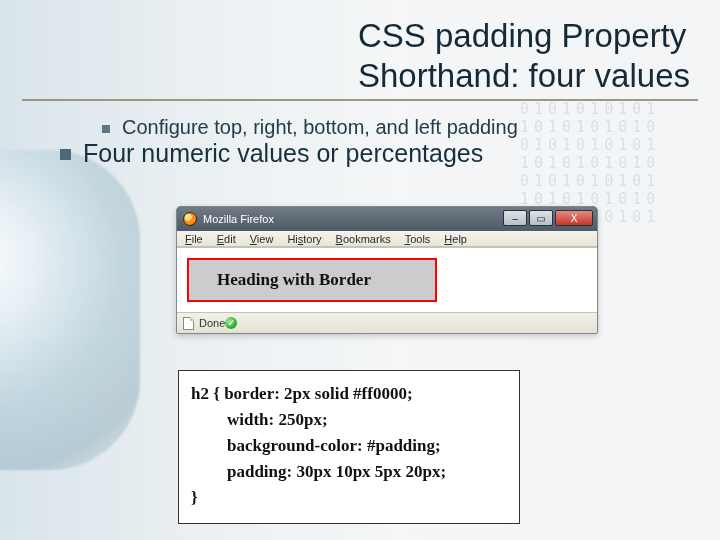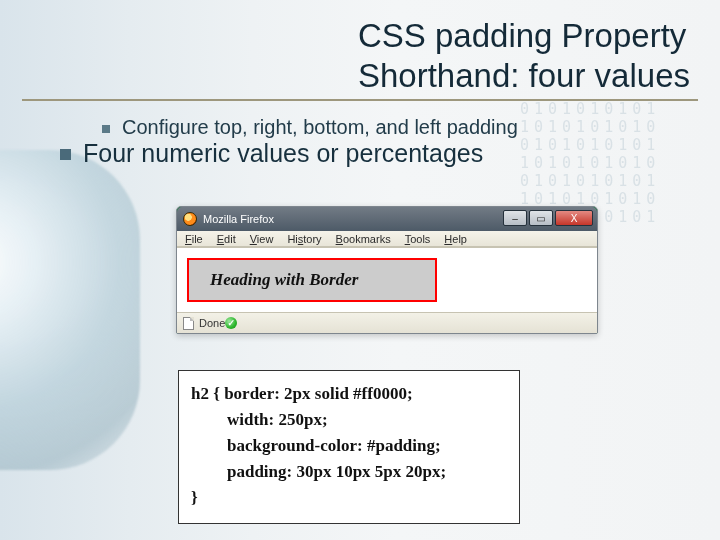--- a/index.html
+++ b/index.html
@@ -114,26 +114,25 @@
   .ff-menu span u { text-decoration: underline; }
   .ff-body {
     background: #fff; padding: 10px;
     border-top: 1px solid #c7c3b2;
     border-bottom: 1px solid #c7c3b2;
   }
   .heading-box {
     border: 2px solid #ff0000;
     background: #cccccc;
     width: 250px;
-    padding: 10px 6px 10px 21px;
+    padding: 10px 6px 10px 28px;
     font-family: "Times New Roman", serif;
     font-weight: bold;
     font-size: 17px;
     color: #111;
-    font-style: italic;
   }
   .ff-status {
     height: 20px; background: linear-gradient(#f3f1e7,#e5e2d5);
     display:flex; align-items:center; justify-content:flex-start;
     padding: 0 6px; font-size: 11px; color: #333;
   }
   .ff-status-left { display:flex; align-items:center; gap:5px; }
   .doc-icon {
     width: 11px; height: 13px; background:#fff; border:1px solid #888;
     position: relative;

